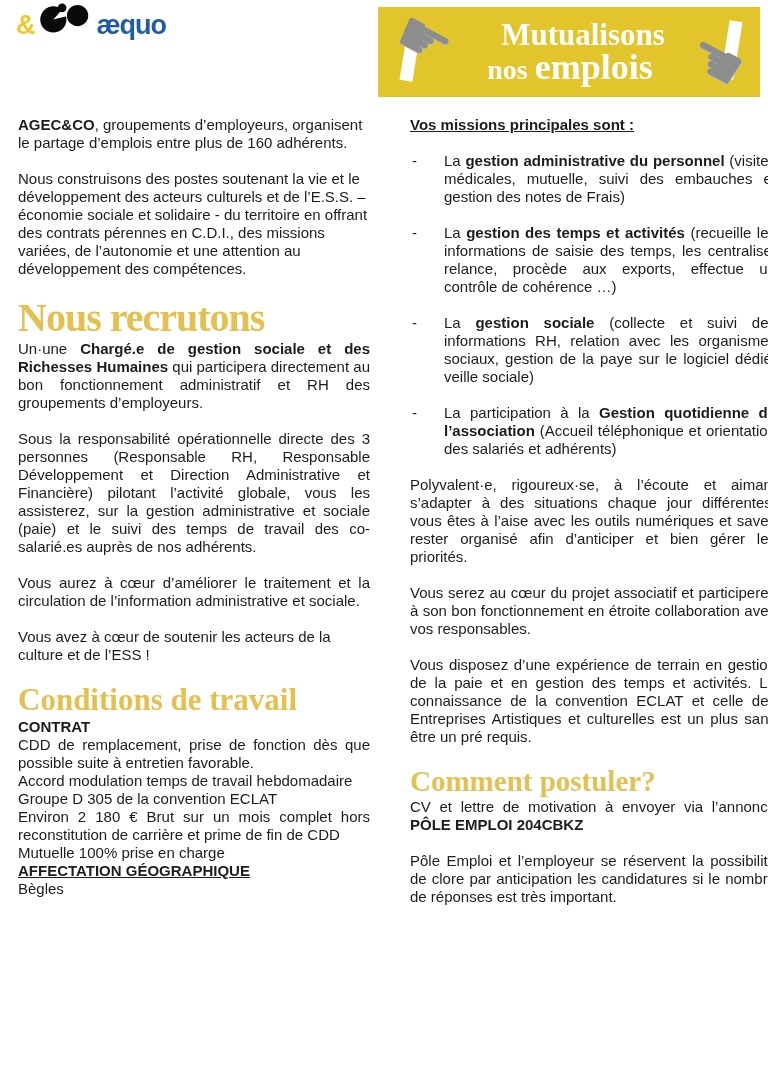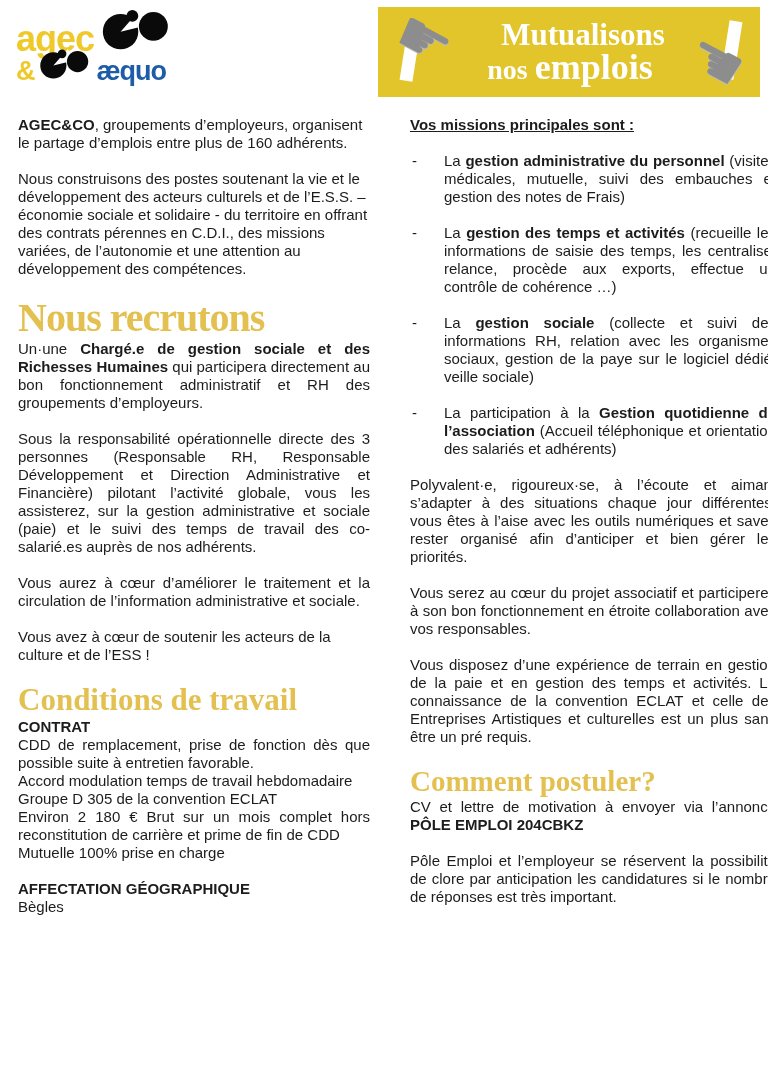--- a/index.html
+++ b/index.html
@@ -41,41 +41,30 @@
   .lead b{font-weight:bold;}
   h1.gold,h2.gold{
     font-family:"Liberation Serif","DejaVu Serif",serif;
     color:var(--heading_gold);font-weight:bold;margin:0;
   }
   .h-recrutons{font-size:40px;line-height:44px;margin:0 0 4px 0;letter-spacing:-1px;}
   .h-conditions{font-size:31px;line-height:36px;margin:20px 0 14px 0;}
   .h-postuler{font-size:29px;line-height:34px;margin:80px 0 6px 0;}
   .contrat-line{text-align:justify;margin:0;}
   .label-bold{font-weight:bold;margin:0;}
-  .affect{margin-top:18px;}
+  .affect{text-decoration:underline;}
   .missions-title{font-weight:bold;text-decoration:underline;margin:0 0 18px 0;}
   .mission{position:relative;padding-left:34px;margin:0 0 18px 0;text-align:justify;}
   .mission .dash{position:absolute;left:2px;top:0;}
   .mission b,.rich b{font-weight:bold;}
 </style>
 </head>
 <body>
 
 <div class="logo">
-  <div class="logo-row">
-    <span class="logo-agec">agec</span>
-    <span class="comark" style="margin-left:8px;">
-      <svg width="66" height="42" viewBox="0 0 100 64">
-        <circle cx="28" cy="36" r="27" fill="#0a0a0a"></circle>
-        <polygon points="28,36 58,2 70,26" fill="#ffffff"></polygon>
-        <circle cx="46" cy="12" r="9" fill="#0a0a0a"></circle>
-        <circle cx="78" cy="28" r="22" fill="#0a0a0a"></circle>
-      </svg>
-    </span>
-  </div>
   <div class="logo-row" style="margin-top:-6px;">
     <span class="logo-amp">&amp;</span>
     <span class="comark" style="margin-left:3px;">
       <svg width="50" height="31" viewBox="0 0 100 64">
         <circle cx="28" cy="36" r="27" fill="#0a0a0a"></circle>
         <polygon points="28,36 58,2 70,26" fill="#ffffff"></polygon>
         <circle cx="46" cy="12" r="9" fill="#0a0a0a"></circle>
         <circle cx="78" cy="28" r="22" fill="#0a0a0a"></circle>
       </svg>
     </span>

